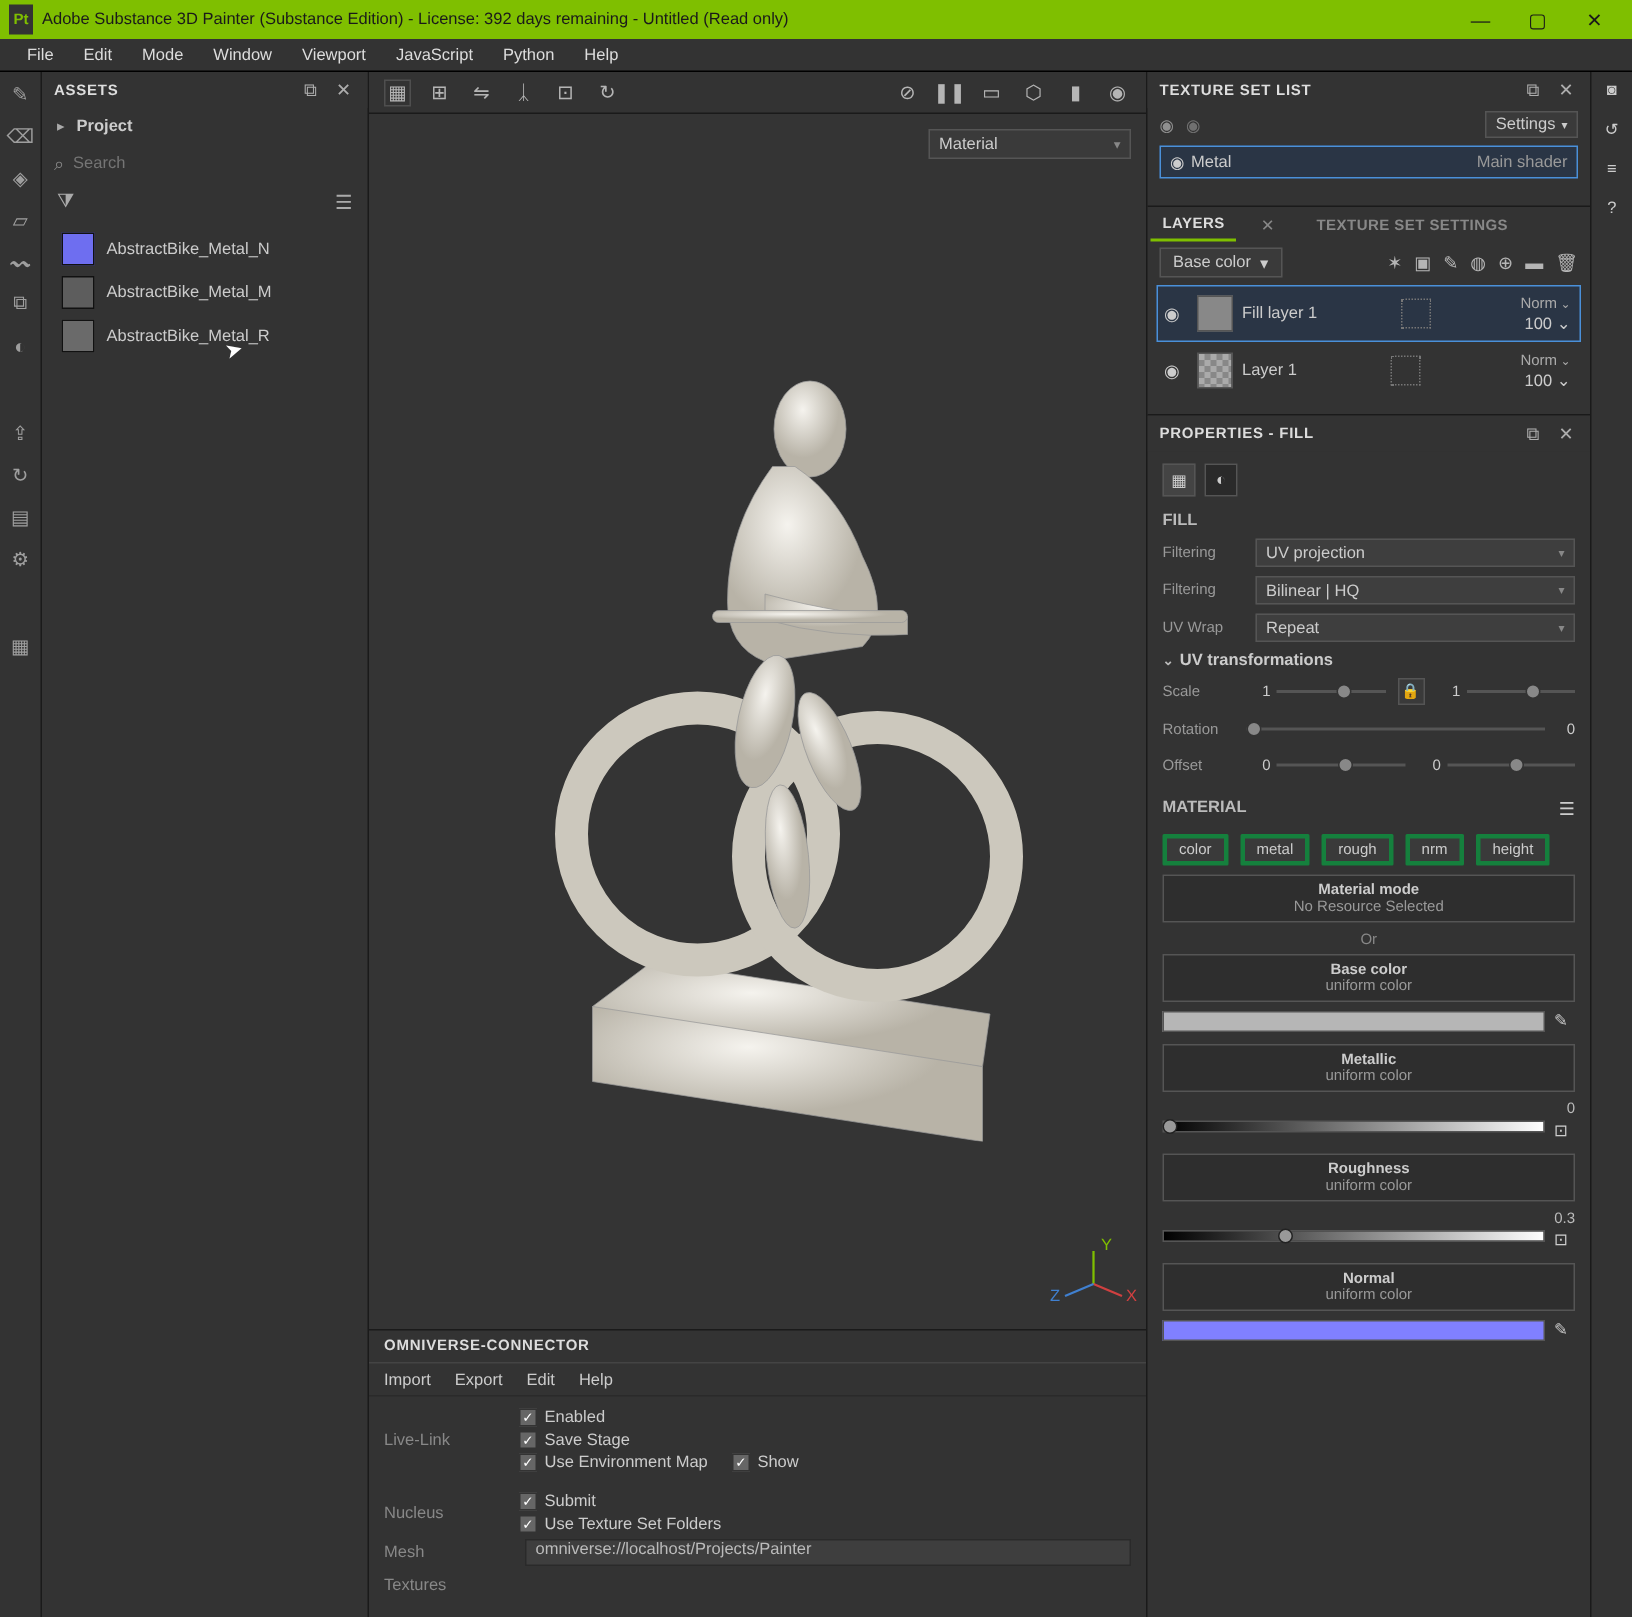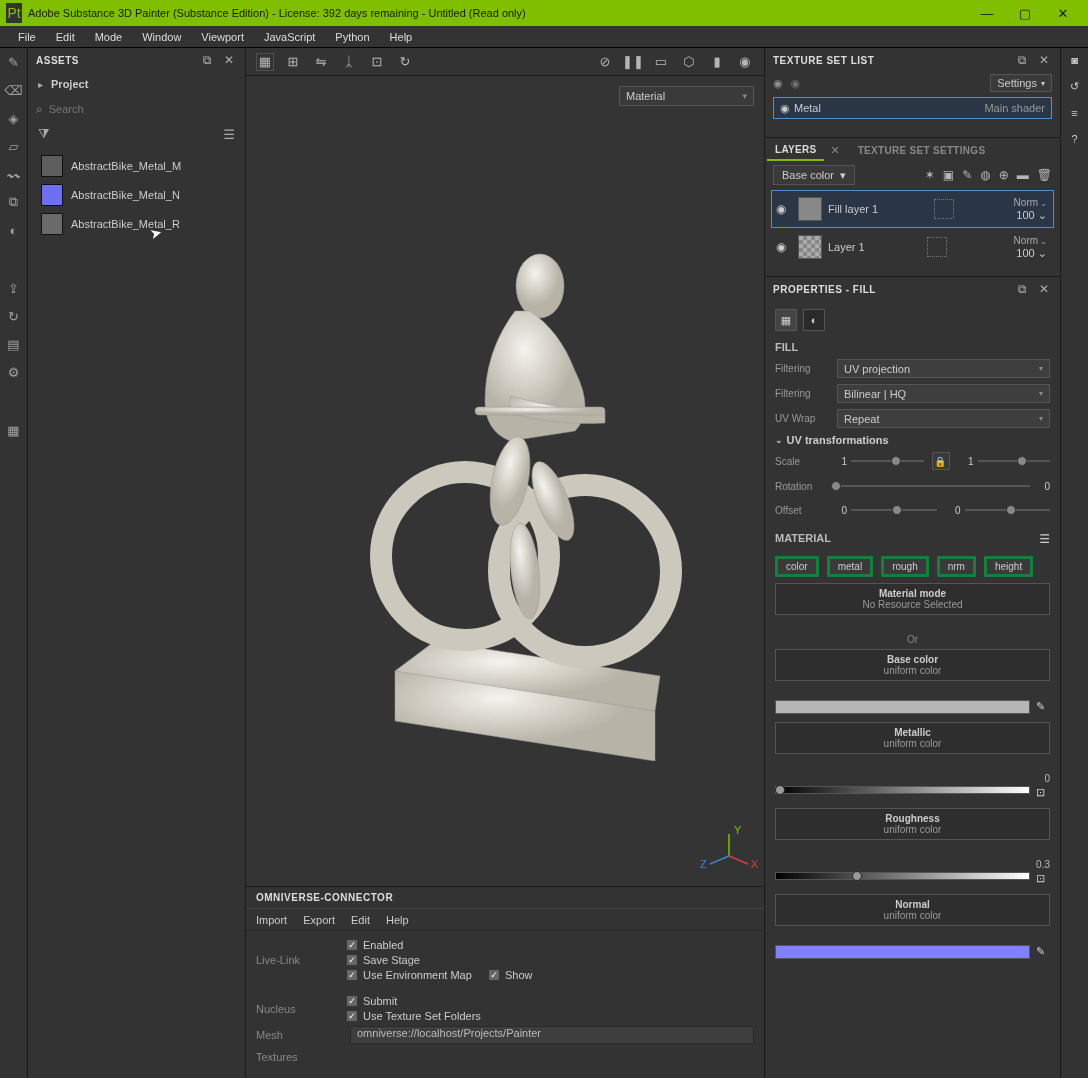--- a/index.html
+++ b/index.html
@@ -56,21 +56,21 @@
 .omni-input{flex:1;background:#3e3e3e;border:1px solid #2a2a2a;height:18px;padding:0 6px;margin-left:4px;color:#bbb}
 .right{width:296px;background:#333;border-left:1px solid #1a1a1a;display:flex;flex-direction:column}
 .right-toolbar{width:28px;background:#333;border-left:1px solid #1a1a1a;display:flex;flex-direction:column;align-items:center;padding-top:6px;gap:14px}
 .tex-set{height:90px;border-bottom:1px solid #1a1a1a;display:flex;flex-direction:column}
 .tex-row1{height:22px;display:flex;align-items:center;padding:0 8px;gap:8px}
 .settings-dd{margin-left:auto;background:#3a3a3a;border:1px solid #555;height:18px;padding:0 6px;display:flex;align-items:center;gap:4px}
 .settings-dd .dd-arrow{font-size:8px}
 .tex-item{margin:3px 8px;height:22px;background:#2a3545;border:1px solid #4a90d9;display:flex;align-items:center;padding:0 6px}
 .tex-item .eye{width:14px;font-size:11px}
 .layers-panel{border-bottom:1px solid #1a1a1a}
-.tabs{height:24px;display:flex;align-items:center;padding:0 2px;gap:10px}
+.tabs{height:24px;display:flex;align-items:center;padding:0 2px;gap:20px}
 .tab{padding:4px 8px;font-weight:bold;font-size:10px;letter-spacing:.3px;color:#888}
 .tab.active{color:#ddd;border-bottom:2px solid #7fbf00}
 .tab-close{font-size:11px;margin-left:-4px;color:#888}
 .layers-toolbar{height:26px;display:flex;align-items:center;padding:0 8px;gap:6px}
 .channel-dd{background:#3a3a3a;border:1px solid #555;height:20px;padding:0 8px;display:flex;align-items:center;gap:6px}
 .layer-tools{margin-left:auto;display:flex;gap:8px}
 .layer-tools .li{font-size:12px;opacity:.85}
 .layer-list{padding:2px 6px 10px}
 .layer-item{display:flex;align-items:center;height:38px;padding:0 4px;gap:6px;border:1px solid transparent}
 .layer-item.selected{border:1px solid #4a90d9;background:#2a3545}
@@ -97,37 +97,37 @@
 .slider-row{display:flex;align-items:center;gap:8px;margin-bottom:8px}
 .slider-label{width:48px;color:#999;font-size:10px}
 .slider{flex:1;display:flex;align-items:center;position:relative;height:16px}
 .slider-track{flex:1;height:2px;background:#555}
 .slider-thumb{width:10px;height:10px;border-radius:50%;background:#888;border:1px solid #333;position:absolute}
 .slider-val{width:16px;text-align:right;color:#ccc;font-size:10px}
 .lock{width:18px;height:18px;background:#3a3a3a;border:1px solid #555;display:flex;align-items:center;justify-content:center;font-size:10px}
 .mat-header{display:flex;align-items:center;justify-content:space-between;margin:10px 0 6px}
 .mat-chips{display:flex;gap:8px;margin-bottom:6px}
 .chip{background:#3a3a3a;border:3px solid #15803d;padding:2px 8px;font-size:10px;border-radius:1px}
-.mat-box{background:#2e2e2e;border:1px solid #555;padding:4px;text-align:center;margin-bottom:19px}
+.mat-box{background:#2e2e2e;border:1px solid #555;padding:4px;text-align:center;margin-bottom:6px}
 .mat-box .mtitle{font-weight:bold;font-size:10px}
 .mat-box .msub{color:#999;font-size:10px}
 .or{text-align:center;color:#888;margin:4px 0;font-size:10px}
 .swatch-row{display:flex;align-items:center;gap:6px;margin-bottom:8px}
 .swatch{flex:1;height:14px;border:1px solid #555}
 .pipette{width:14px;height:14px;font-size:11px}
 .val-top{text-align:right;font-size:10px;color:#bbb;margin-bottom:2px}
 .grad-slider{height:10px;position:relative;margin-bottom:4px}
 .grad-track{height:8px;border:1px solid #555}
 .grad-thumb{position:absolute;width:10px;height:10px;top:-1px;border-radius:50%;background:#999;border:1px solid #222}
 </style>
 </head>
 <body>
 
 <div class="titlebar">
-  <span style="background:#333;color:#7fbf00;width:16px;height:20px;display:flex;align-items:center;justify-content:center;font-size:14px;font-weight:normal;margin-right:6px">Pt</span>
+  <span style="background:#333;color:#7fbf00;width:16px;height:20px;display:flex;align-items:center;justify-content:center;font-size:10px;font-weight:bold;margin-right:6px">Pt</span>
   <span class="titlebar-text">Adobe Substance 3D Painter (Substance Edition) - License: 392 days remaining - Untitled (Read only)</span>
   <span class="titlebar-spacer"></span>
   <div class="win-btn">—</div>
   <div class="win-btn">▢</div>
   <div class="win-btn close">✕</div>
 </div>
 
 <div class="menubar">
   <span>File</span>
   <span>Edit</span>
@@ -172,26 +172,26 @@
     <div class="search-row">
       <span class="mag">⌕</span>
       <input placeholder="Search" style="">
     </div>
     <div class="filter-row">
       <span class="icon">⧩</span>
       <span class="icon">☰</span>
     </div>
     <div class="asset-list" id="asset-list">
         <div class="asset-item">
+          <div class="asset-thumb" style="background:#6e6ef0"></div>
+          <span>AbstractBike_Metal_N</span>
+        </div>
+        <div class="asset-item">
           <div class="asset-thumb" style="background:#5d5d5d"></div>
           <span>AbstractBike_Metal_M</span>
-        </div>
-        <div class="asset-item">
-          <div class="asset-thumb" style="background:#6e6ef0"></div>
-          <span>AbstractBike_Metal_N</span>
         </div>
         <div class="asset-item">
           <div class="asset-thumb" style="background:#6a6a6a"></div>
           <span>AbstractBike_Metal_R</span>
         </div>
       </div>
   </div>
 
   <div class="center">
     <div class="viewport-toolbar">

